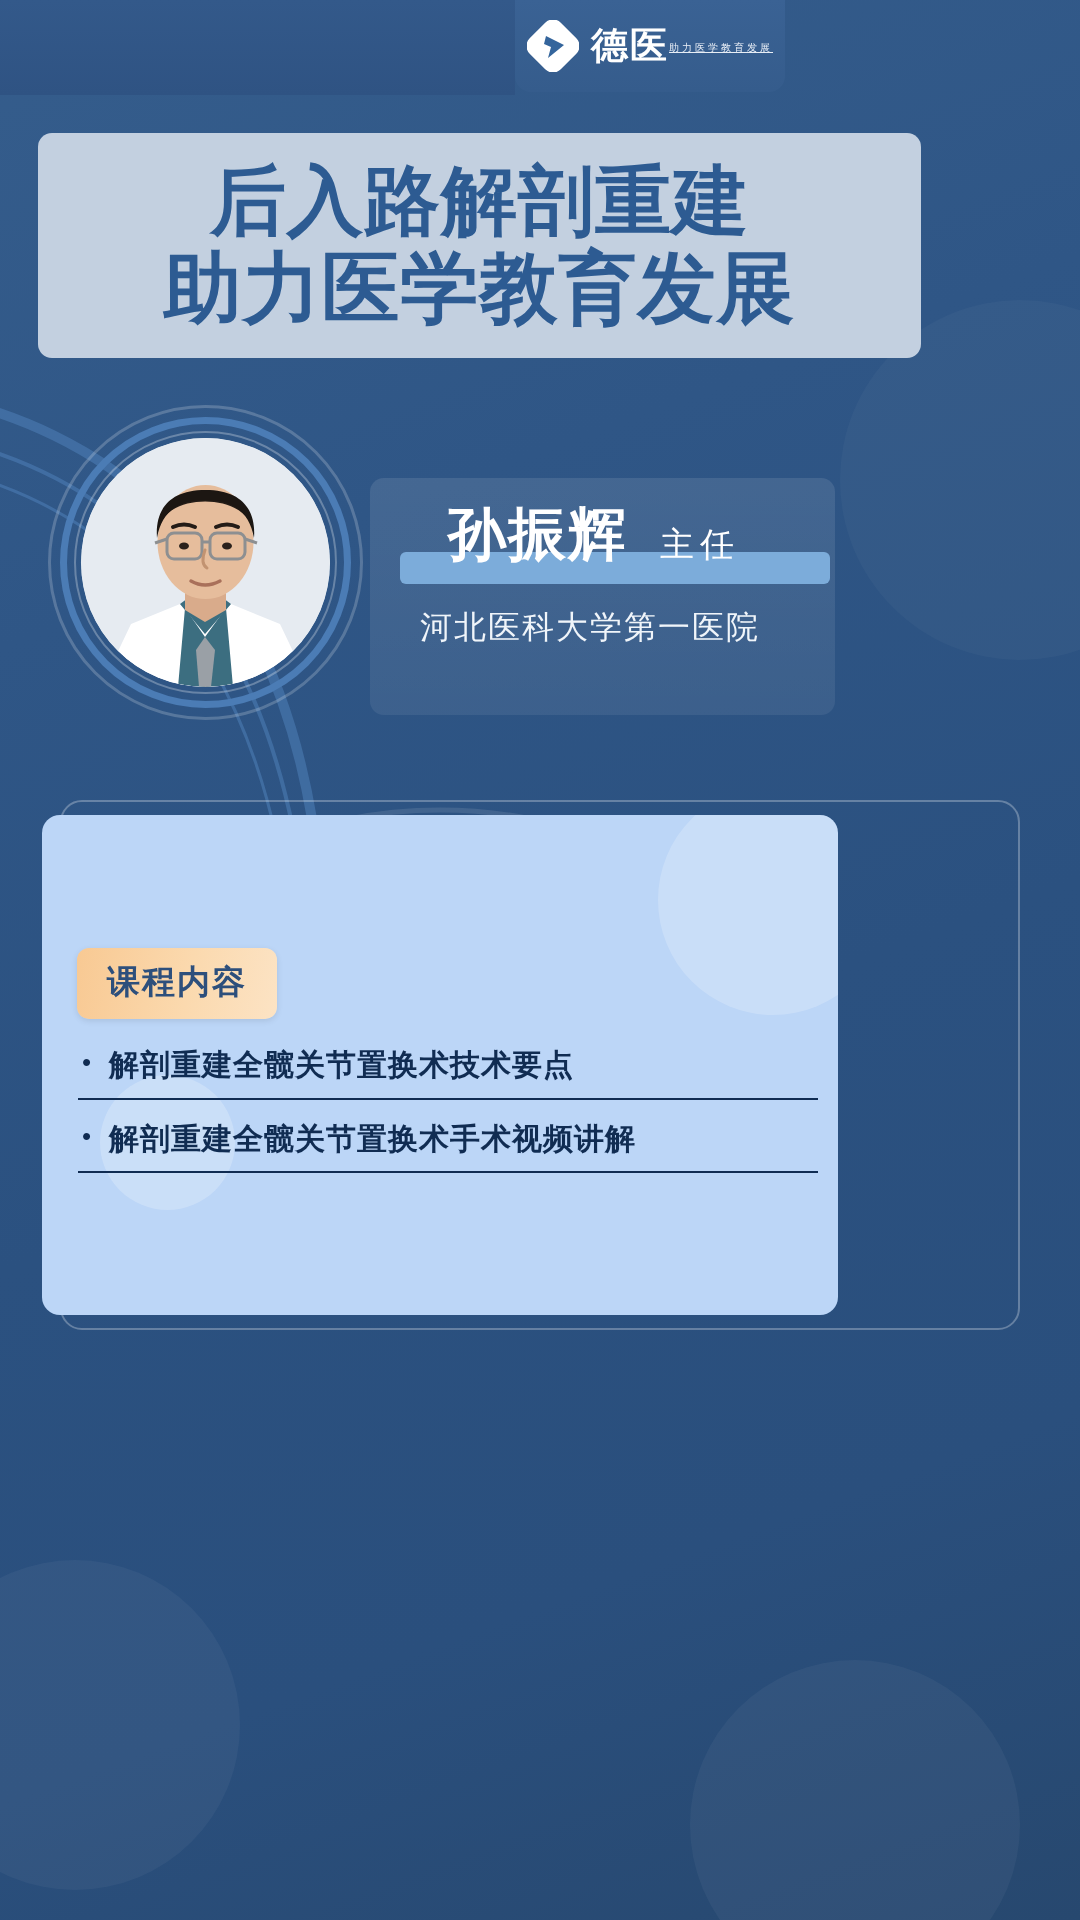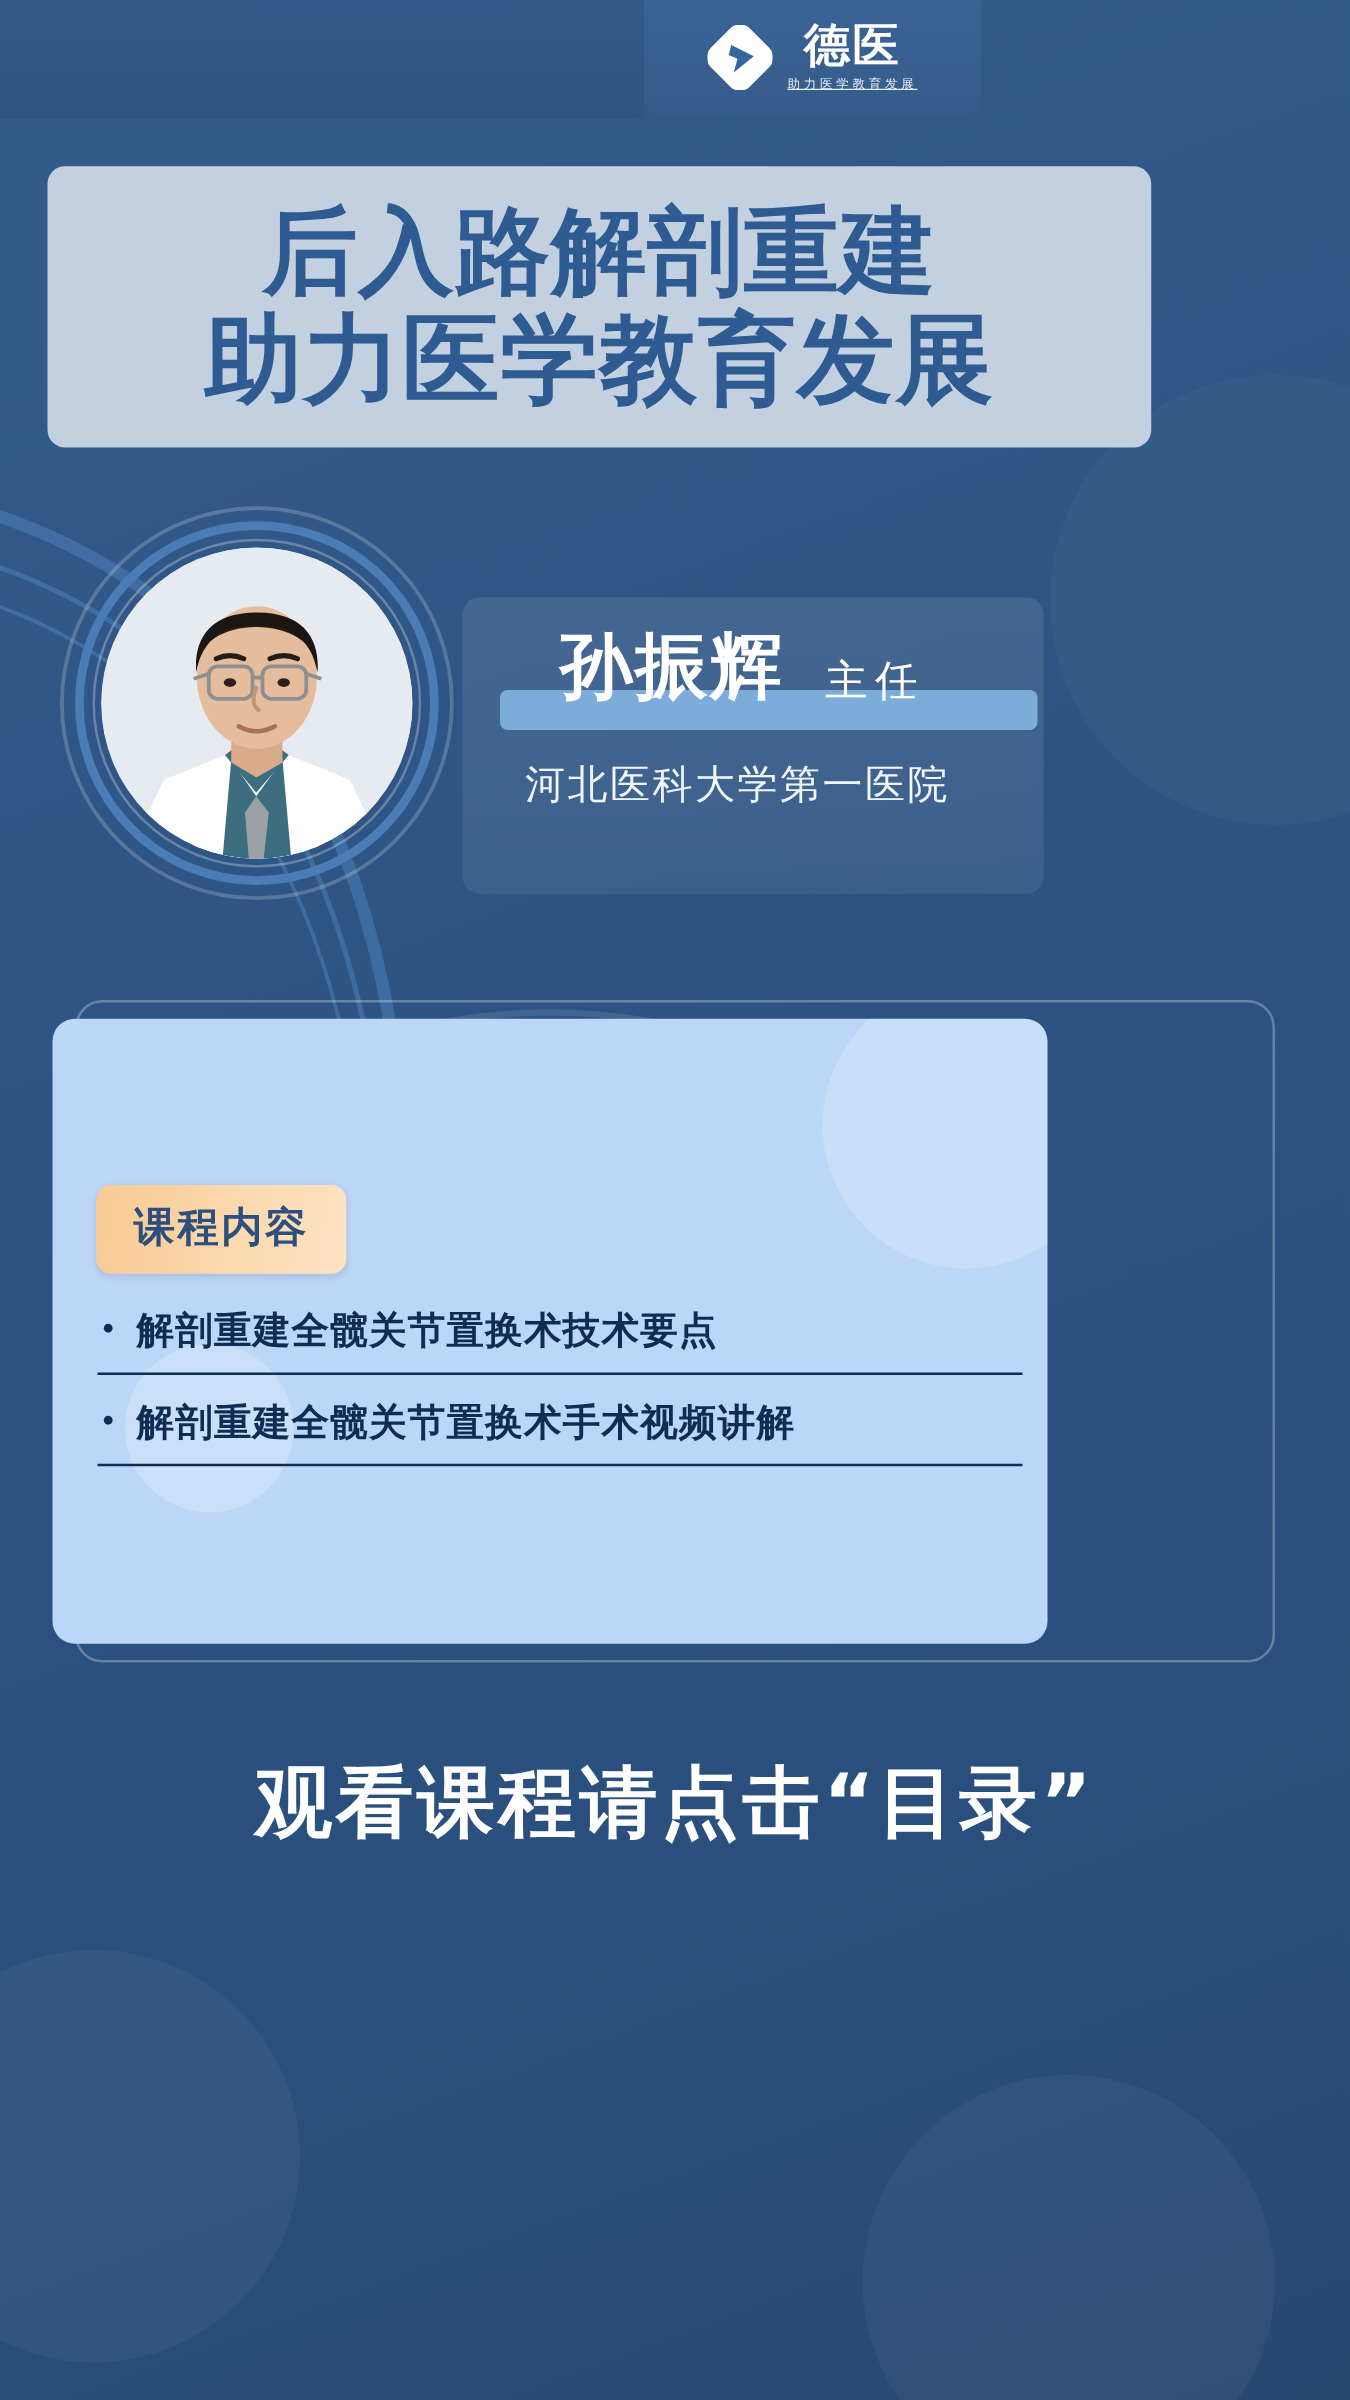--- a/index.html
+++ b/index.html
@@ -33,21 +33,21 @@
   }
 
   
   .logo-panel{
     position:absolute; left:515px; top:0; width:270px; height:92px;
     background:linear-gradient(180deg,#3a6294 0%,#355c8c 100%);
     border-bottom-left-radius:16px; border-bottom-right-radius:16px;
     display:flex; align-items:center; justify-content:center; gap:12px;
   }
   .logo-mark{ width:52px; height:52px; position:relative; flex:none; }
-  .logo-text{ display:flex; flex-direction:column; align-items:center; }
+  .logo-text{ display:flex; align-items:center; }
   .logo-title{
     font-family:"DejaVu Sans",sans-serif;
     font-size:37px; font-weight:700; color:#ffffff; letter-spacing:2px;
     line-height:1.05;
   }
   .logo-sub{
     font-family:"DejaVu Sans",sans-serif;
     font-size:10px; color:#e8eef6; letter-spacing:3px; margin-top:4px;text-decoration:underline;
   }
 
@@ -280,15 +280,14 @@
     <div class="course-item">
       <span class="course-bullet">•</span>
       <span class="course-text">解剖重建全髋关节置换术技术要点</span>
     </div>
     <div class="course-item">
       <span class="course-bullet">•</span>
       <span class="course-text">解剖重建全髋关节置换术手术视频讲解</span>
     </div>
   </div>
 
-  <div class="cta">观看课程请点击“目录”</div>
 
 </div>
 
 </body></html>

